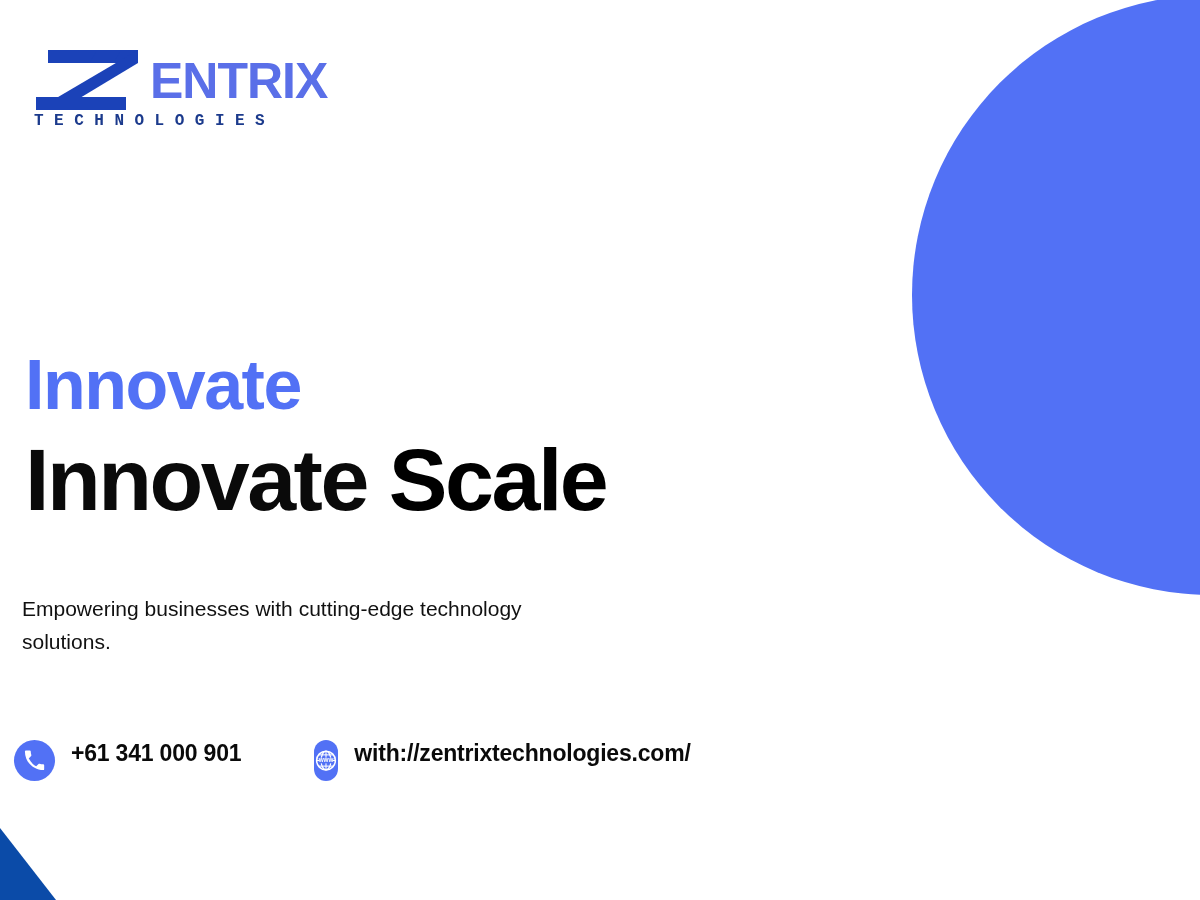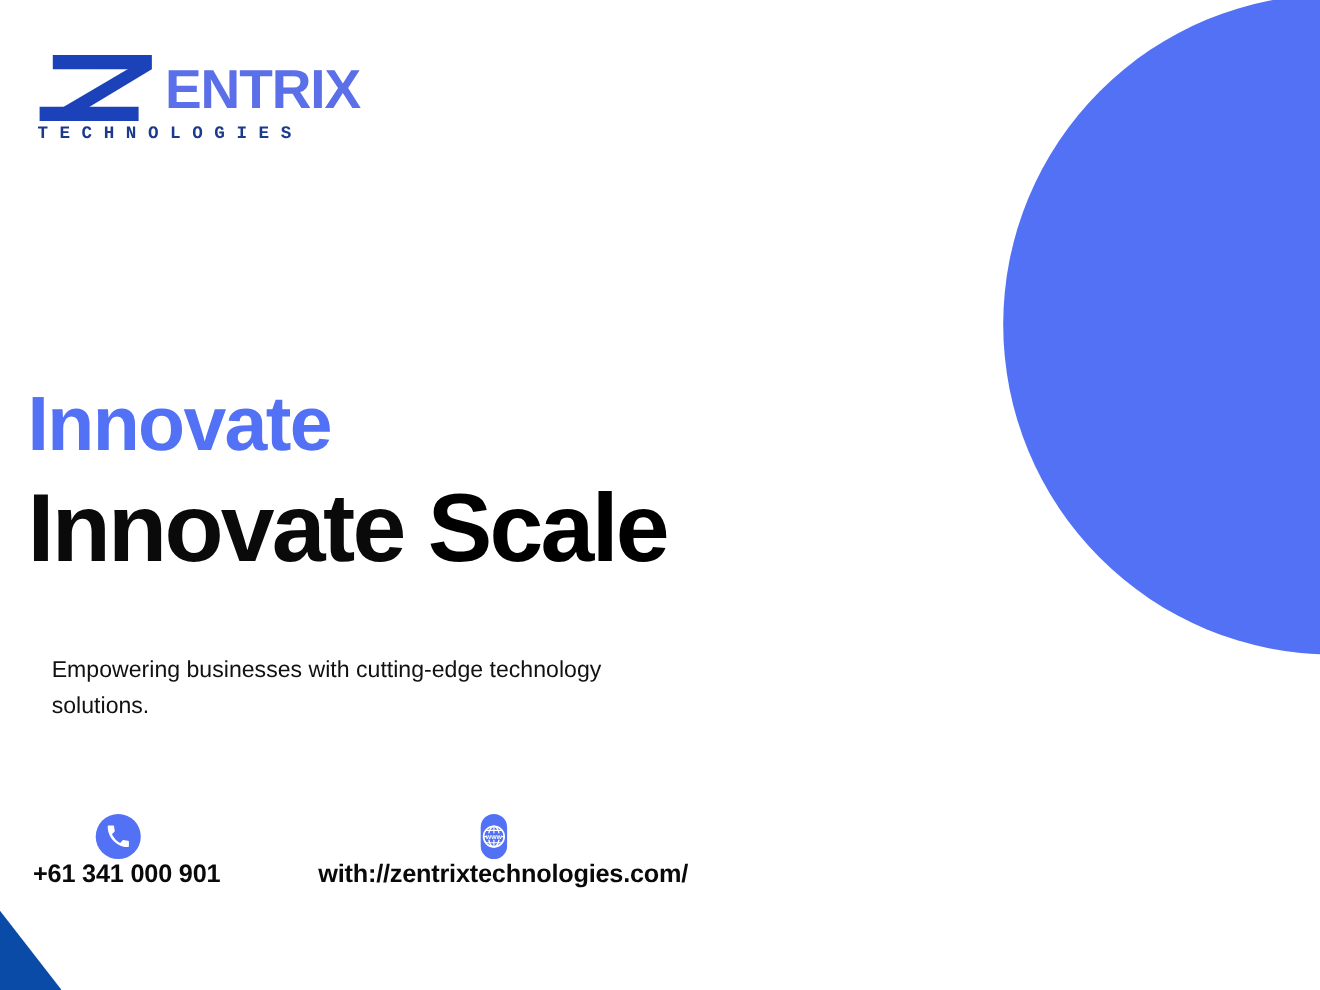--- a/index.html
+++ b/index.html
@@ -99,35 +99,33 @@
   
   .subtitle {
     position:absolute;
     left:22px;
     top:592px;
     width:560px;
     font-size:21px;
     font-weight:500;
     line-height:33px;
     color:#111111;
-    margin-left:25px;
   }
 
   
   .contact-row {
     position:absolute;
     left:14px;
     top:740px;
     display:flex;
     align-items:center;
   }
   .contact-item {
     display:flex;
-    align-items:center;
-    flex-direction:column;
+    align-items:flex-start;
   }
   .contact-item.website { margin-left:73px; }
 
   .icon-circle {
     width:41px; height:41px;
     border-radius:50%;
     background:#5271f5;
     display:flex;
     align-items:center;
     justify-content:center;

